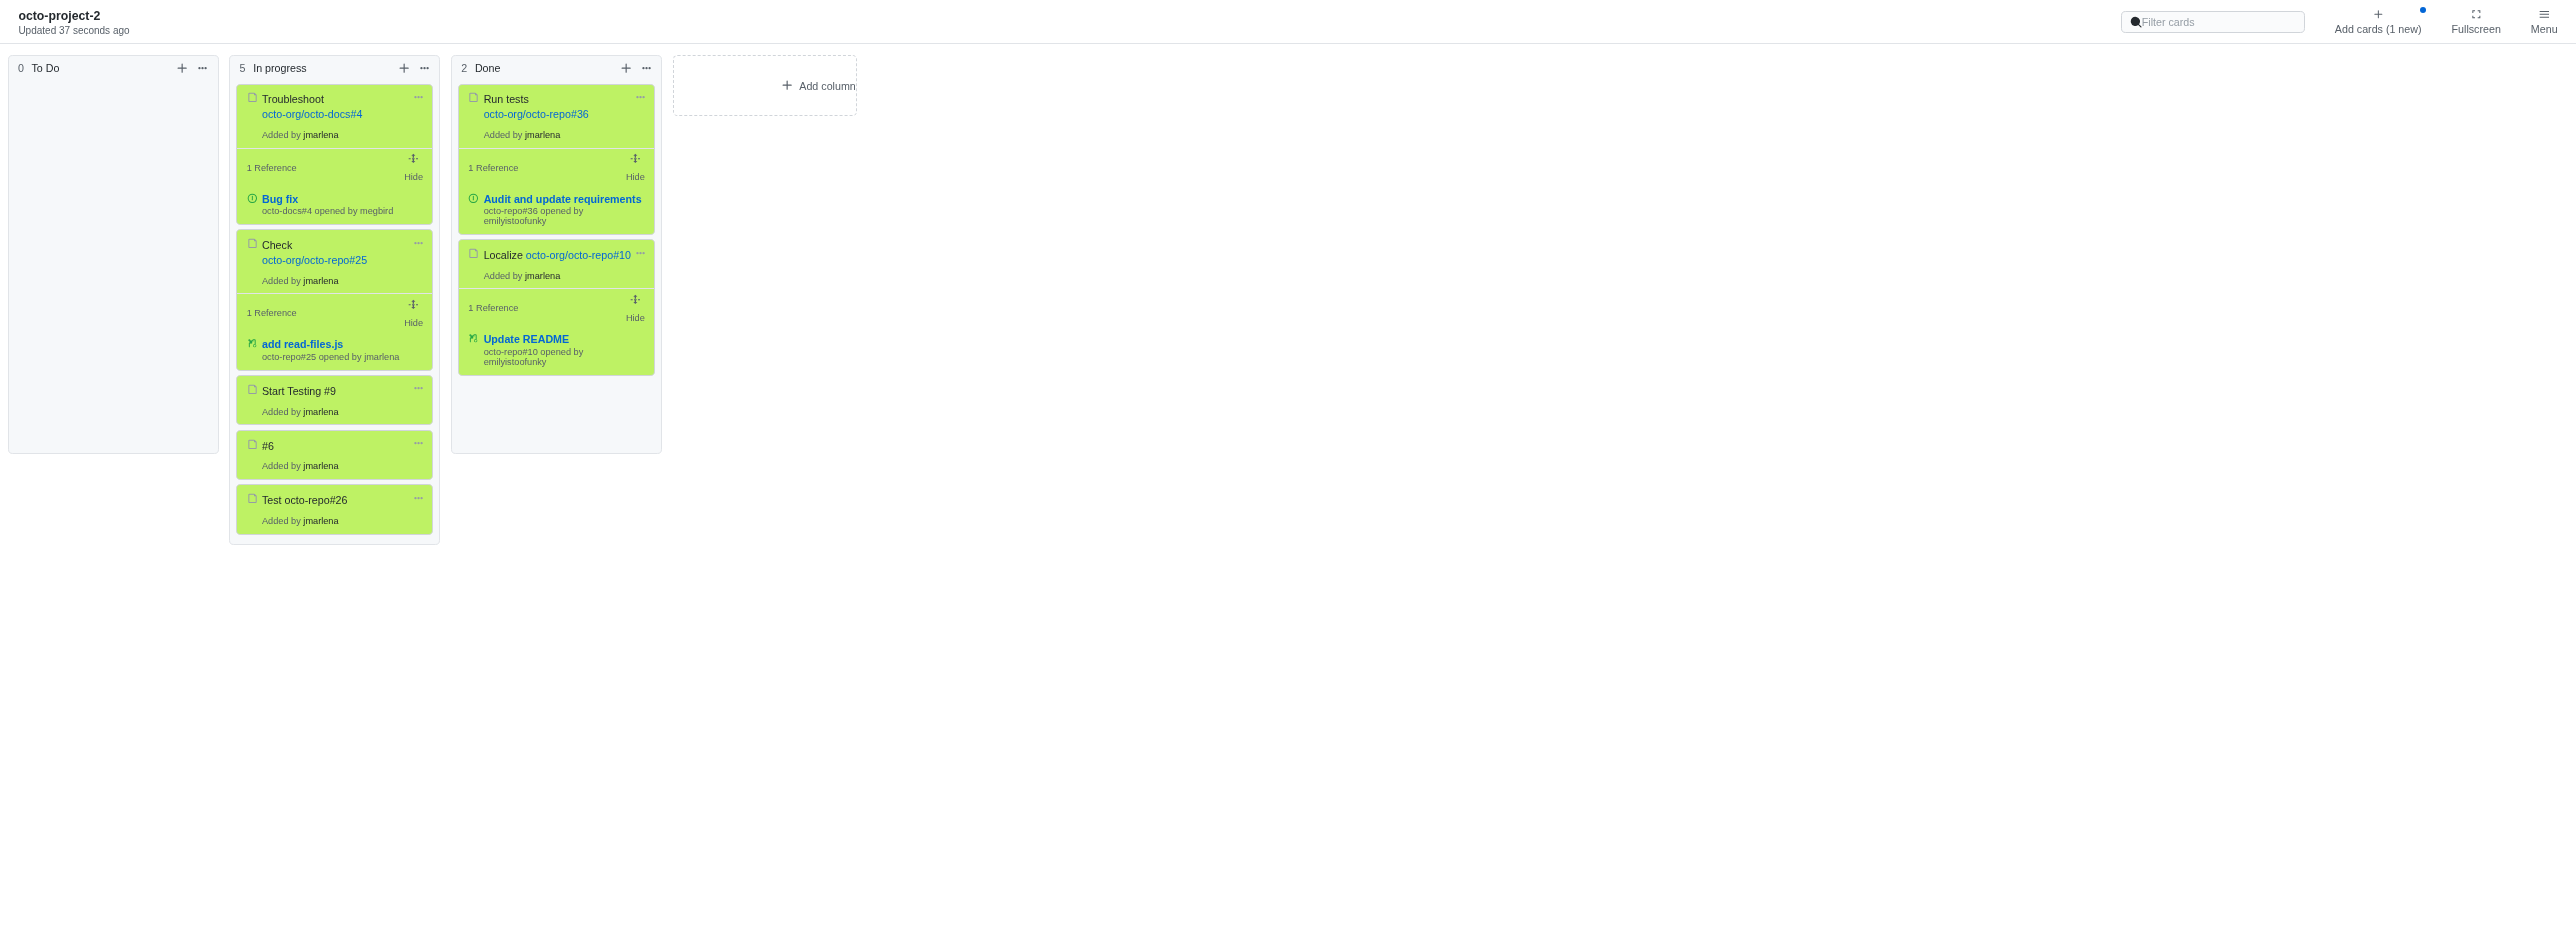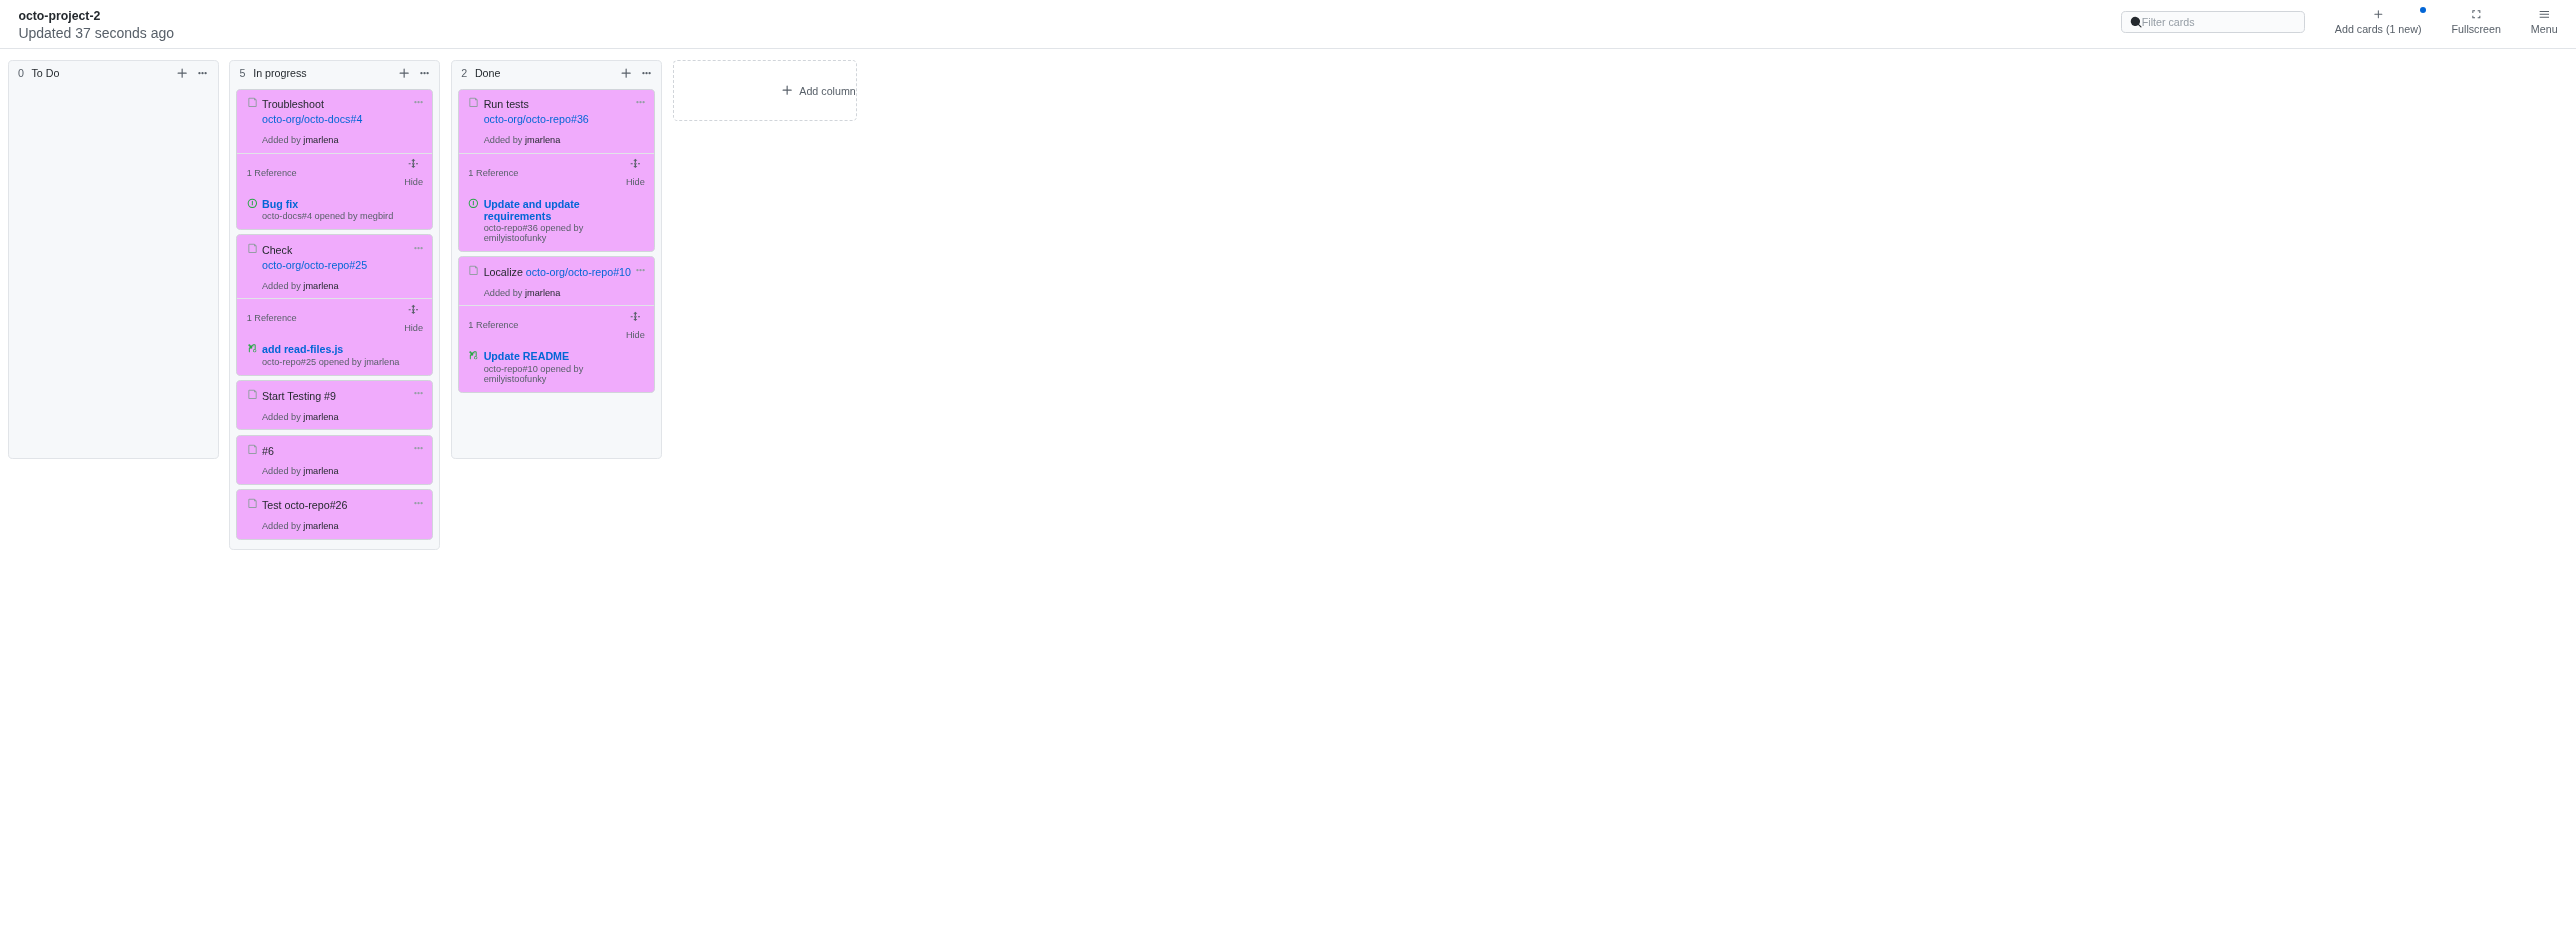--- a/index.html
+++ b/index.html
@@ -11,21 +11,21 @@
   }
   .header {
     padding: 9.2px 18.4px 7.7px;
     border-bottom: 0.8px solid #e1e4e8;
     display: flex;
     align-items: flex-start;
     justify-content: space-between;
   }
   .header-left { display: flex; flex-direction: column; }
   .project-title { font-weight: 600; font-size: 12.3px; }
-  .project-updated { color: #586069; font-size: 14px; margin-top: 1.5px; }
+  .project-updated { color: #586069; font-size: 10px; margin-top: 1.5px; }
   .header-right { display: flex; align-items: center; gap: 30px; }
   .search-box {
     display: flex; align-items: center;
     border: 0.8px solid #d1d5da; border-radius: 4.6px;
     padding: 3.8px 7.7px; width: 184px; background: #fafbfc;
   }
   .search-box input {
     border: none; outline: none; background: transparent;
     font-size: 10.7px; width: 100%; color: #24292e;
   }
@@ -60,21 +60,21 @@
     display: flex; align-items: center; justify-content: space-between;
     padding: 6.1px 9.2px 4.6px;
   }
   .column-header-left { display: flex; align-items: center; gap: 7.7px; }
   .column-count { color: #586069; font-size: 10.7px; }
   .column-title { font-weight: 400; font-size: 10.7px; }
   .column-header-right { display: flex; align-items: center; gap: 7.7px; }
   .icon-btn { color: #586069; cursor: pointer; display:inline-flex; }
 
   .card {
-    background: #f0abfc; border: 0.8px solid #d1d5da; border-radius: 4.6px;
+    background: #bef264; border: 0.8px solid #d1d5da; border-radius: 4.6px;
     margin: 4.6px 6.1px; overflow: hidden;
   }
   .card-main { padding: 7.7px 9.2px 7.7px; position: relative; }
   .card-note-icon { color: #959da5; margin-right: 4.6px; vertical-align: -1.5px; }
   .card-row1 { display: flex; align-items: flex-start; }
   .card-title { font-size: 10.7px; line-height: 1.4; }
   .card-link { color: #0366d6; text-decoration: none; }
   .card-menu { position: absolute; top: 6.1px; right: 7.7px; color: #959da5; cursor: pointer; }
   .card-meta { color: #586069; font-size: 9.2px; margin-top: 7.7px; margin-left: 15.3px; }
   .card-meta .user { color: #24292e; }
@@ -405,21 +405,21 @@
           <span>Hide</span>
         </span>
       </div>
       <div class="ref-body">
         <div class="ref-title-row">
           <span class="icon issue-open-icon">
               <svg width="10.7" height="10.7" viewBox="0 0 16 16">
                 <path d="M8 1a7 7 0 100 14A7 7 0 008 1zm0 1.5a5.5 5.5 0 110 11 5.5 5.5 0 010-11zM8 4a.75.75 0 01.75.75v3.5a.75.75 0 01-1.5 0v-3.5A.75.75 0 018 4zm0 7a1 1 0 110-2 1 1 0 010 2z"></path>
               </svg>
             </span>
-          <a class="ref-title">Update and update requirements</a>
+          <a class="ref-title">Audit and update requirements</a>
         </div>
         <div class="ref-sub">
           <span>octo-repo#36</span><span> opened by </span><span class="user">emilyistoofunky</span>
         </div>
       </div>
     </div>
 
     <div class="card">
       <div class="card-main">
         <span class="icon-btn card-menu">

